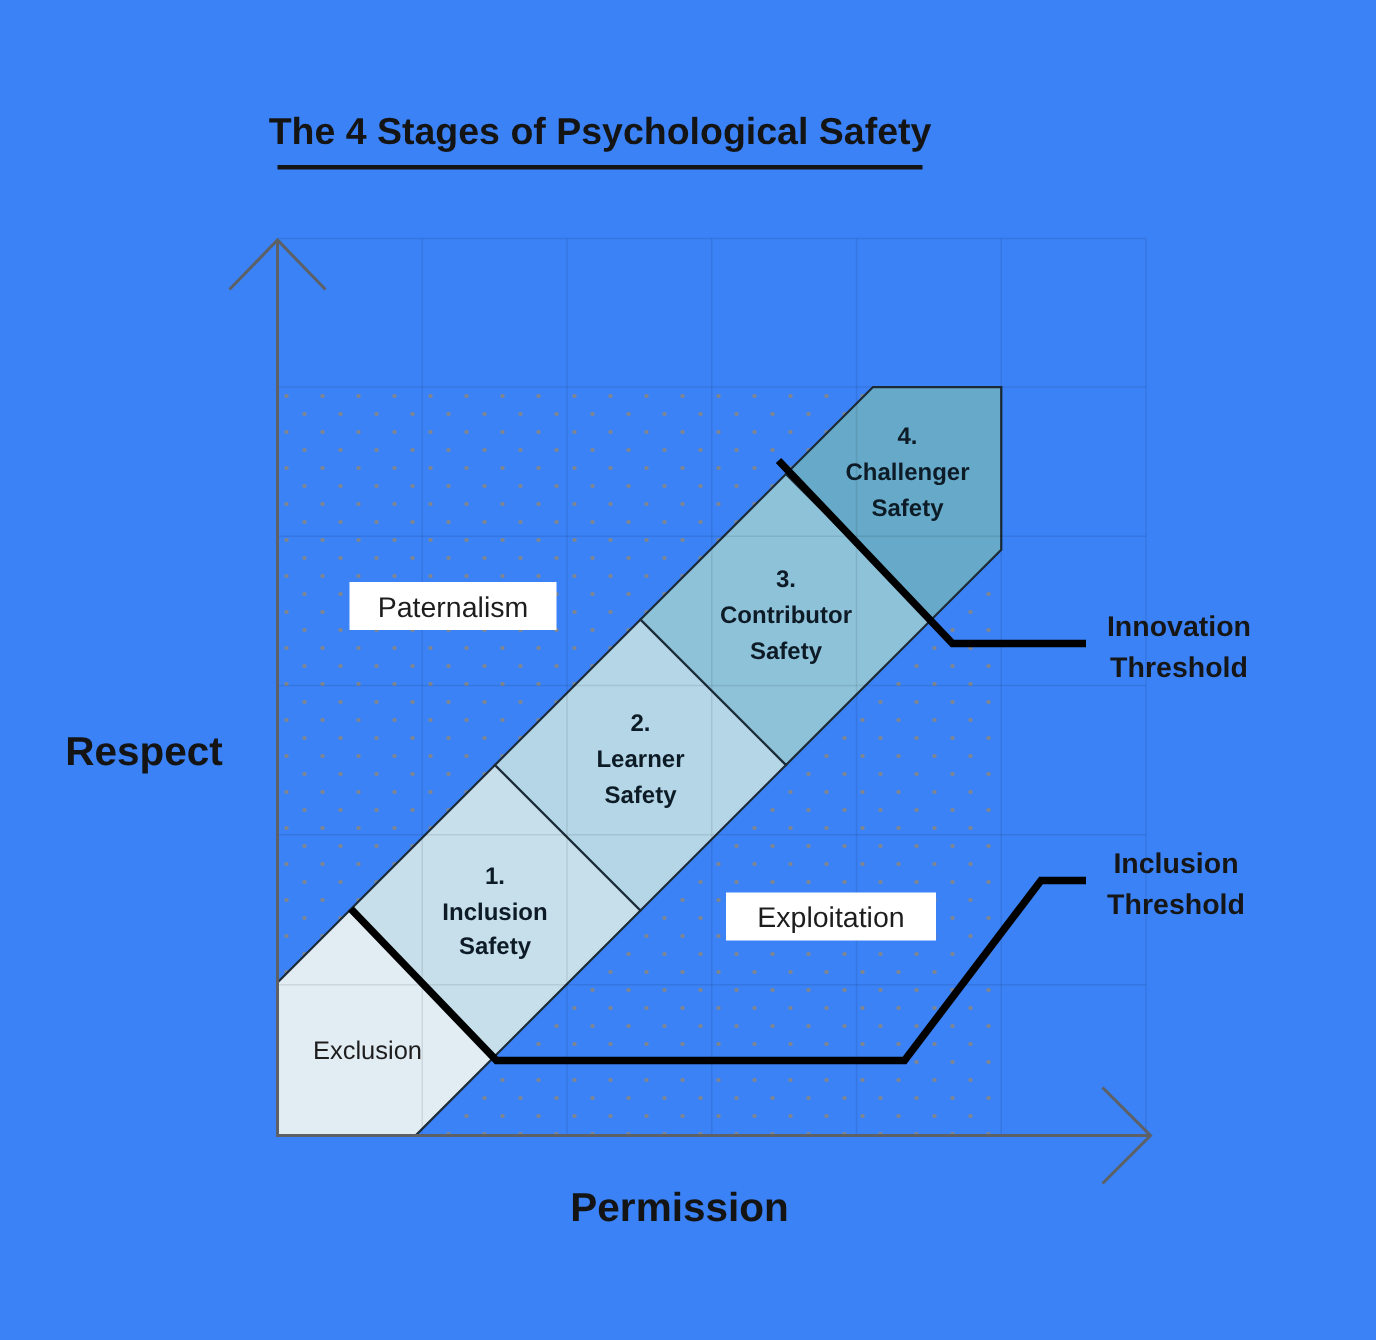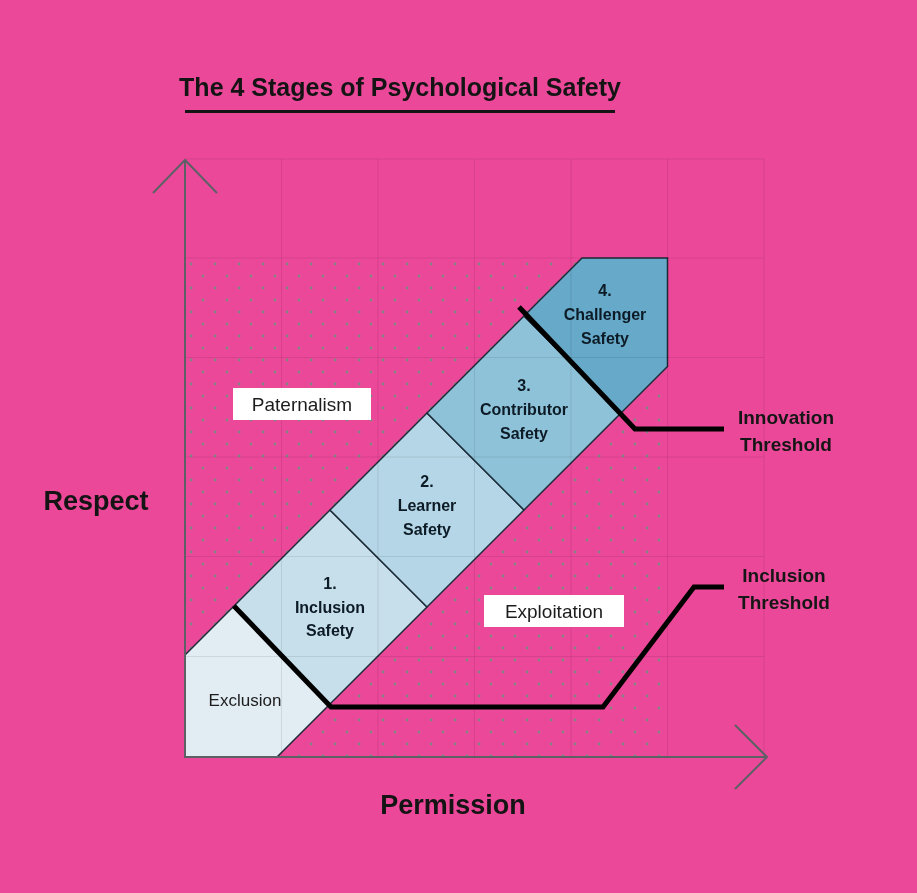--- a/index.html
+++ b/index.html
@@ -1,17 +1,17 @@
 <!DOCTYPE html>
 <html><head>
 <meta charset="utf-8">
 <style>
   html, body { margin: 0; padding: 0; background: #ffffff; }
   .page {
-    width: 917px; height: 893px; position: relative; background: #ec4899;
+    width: 917px; height: 893px; position: relative; background: #3b82f6;
     font-family: "Liberation Sans", "DejaVu Sans", sans-serif;
     overflow: hidden;
   }
   svg { display: block; }
   text {
     font-family: "Liberation Sans", "DejaVu Sans", sans-serif;
     fill: #151515;
   }
   .title-text    { font-size: 25px; font-weight: bold; fill: #141414; }
   .axis-label    { font-size: 27px; font-weight: bold; fill: #141414; }

